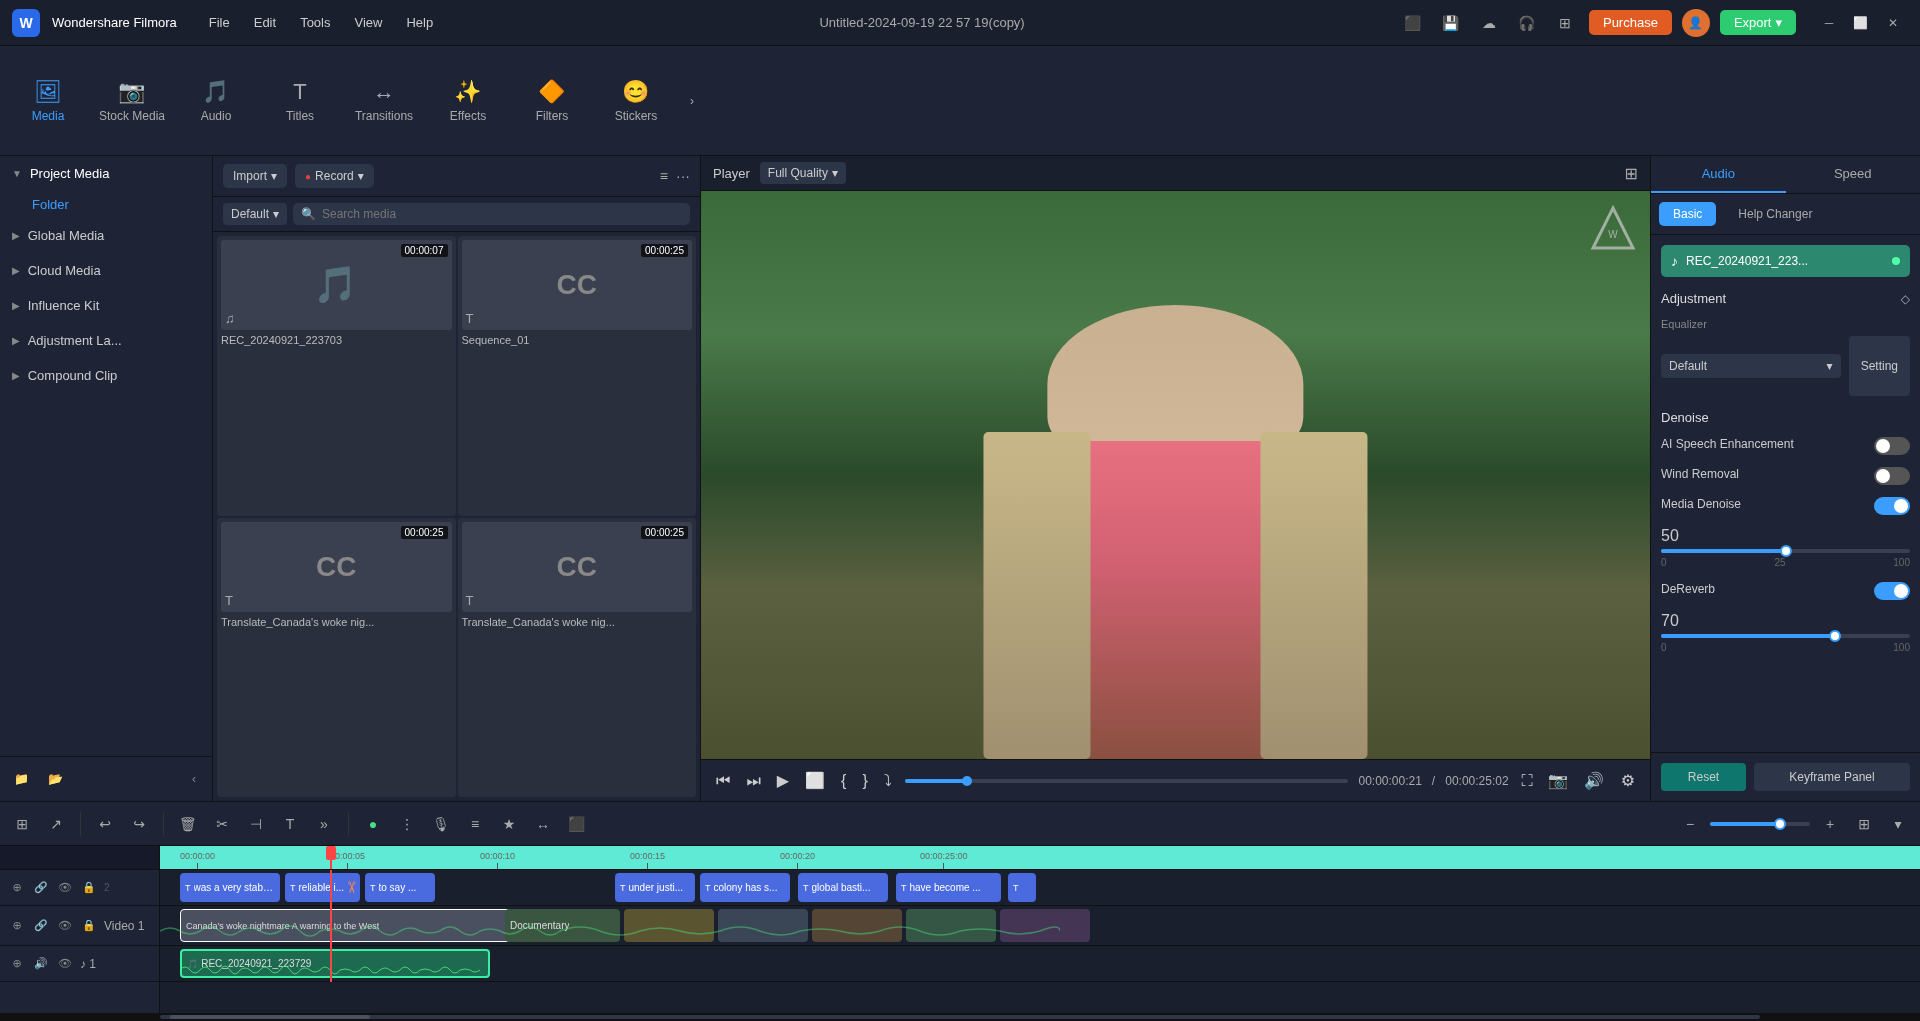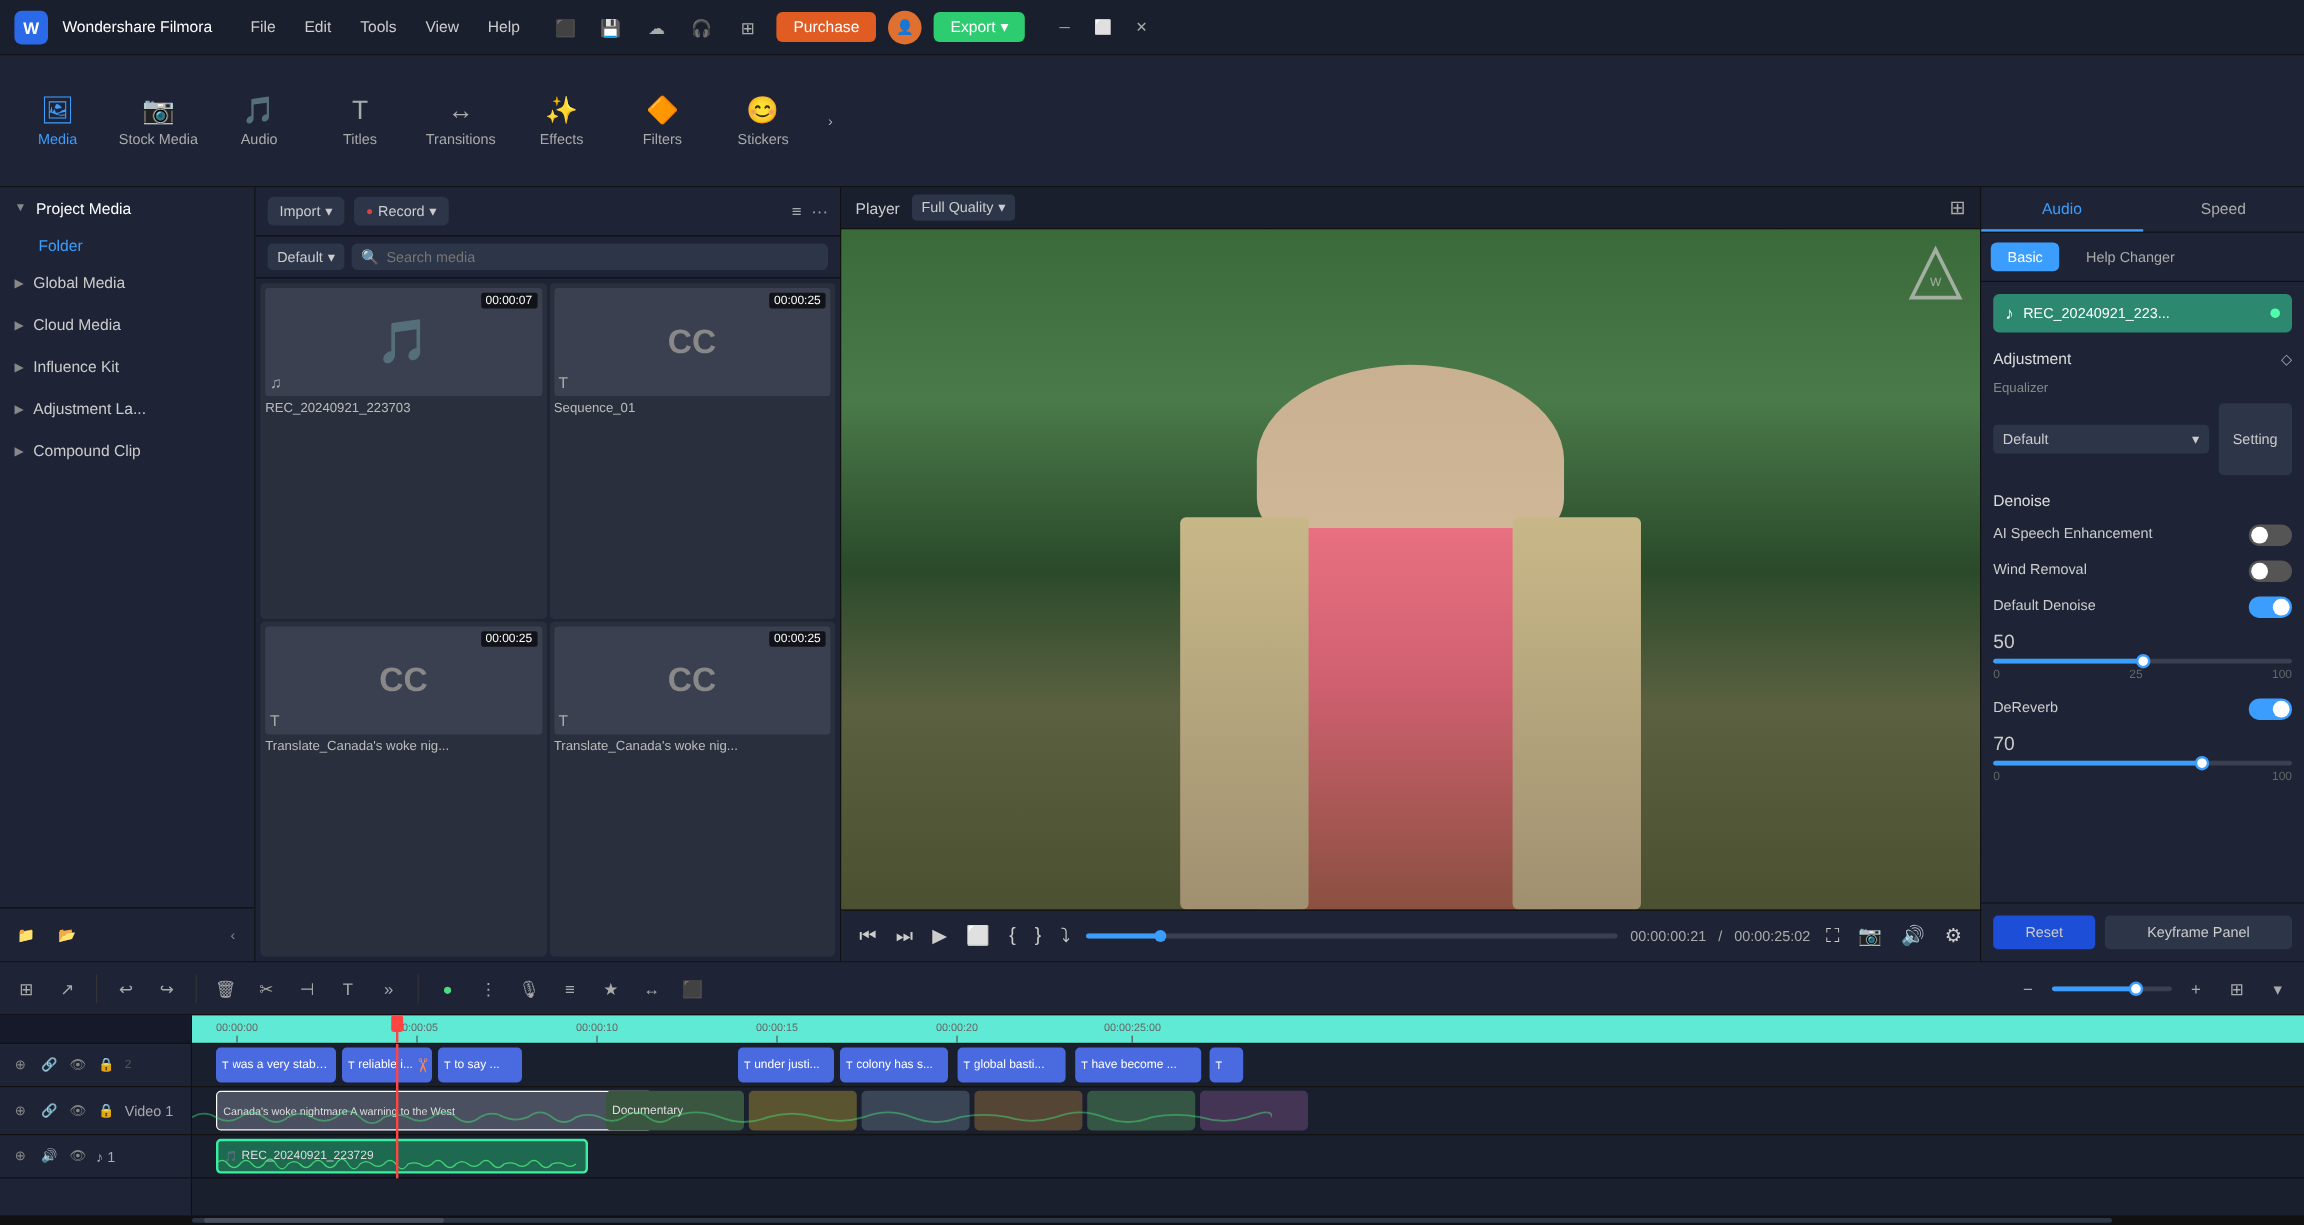--- a/index.html
+++ b/index.html
@@ -320,21 +320,21 @@
       cursor: pointer;
     }
     .slider-labels { display: flex; justify-content: space-between; }
     .slider-label-text { color: #666; font-size: 10px; }
 
     .right-bottom-btns {
       display: flex; gap: 8px; padding: 10px;
       border-top: 1px solid #111;
     }
     .reset-btn {
-      flex: 1; background: #1d4ed8; color: #ccc; border: none; padding: 7px;
+      flex: 1; background: #0f766e; color: #ccc; border: none; padding: 7px;
       border-radius: 4px; cursor: pointer; font-size: 12px;
     }
     .keyframe-btn {
       flex: 2; background: #2d3548; color: #ccc; border: none; padding: 7px;
       border-radius: 4px; cursor: pointer; font-size: 12px;
     }
 
     
     #timeline {
       height: 220px;
@@ -445,20 +445,21 @@
 <div id="titlebar">
   <div class="app-logo">W</div>
   <span class="app-name">Wondershare Filmora</span>
   <div class="menu-items">
     <span class="menu-item">File</span>
     <span class="menu-item">Edit</span>
     <span class="menu-item">Tools</span>
     <span class="menu-item">View</span>
     <span class="menu-item">Help</span>
   </div>
+  <div class="title-center">Untitled-2024-09-19 22 57 19(copy)</div>
   <div class="title-right">
     <div class="icon-btn">⬛</div>
     <div class="icon-btn">💾</div>
     <div class="icon-btn">☁</div>
     <div class="icon-btn">🎧</div>
     <div class="icon-btn">⊞</div>
     <button class="purchase-btn">Purchase</button>
     <div class="avatar">👤</div>
     <button class="export-btn">
       <span>Export</span>
@@ -703,21 +704,21 @@
       </div>
 
       <div class="toggle-row">
         <span class="toggle-label">Wind Removal</span>
         <div class="toggle">
           <div class="toggle-knob"></div>
         </div>
       </div>
 
       <div class="toggle-row">
-        <span class="toggle-label">Default Denoise</span>
+        <span class="toggle-label">Media Denoise</span>
         <div class="toggle on">
           <div class="toggle-knob"></div>
         </div>
       </div>
       <div class="slider-section">
         <div class="slider-header">
           <span class="slider-value">50</span>
         </div>
         <div class="slider-track">
           <div class="slider-fill" style="width:50%;"></div>

